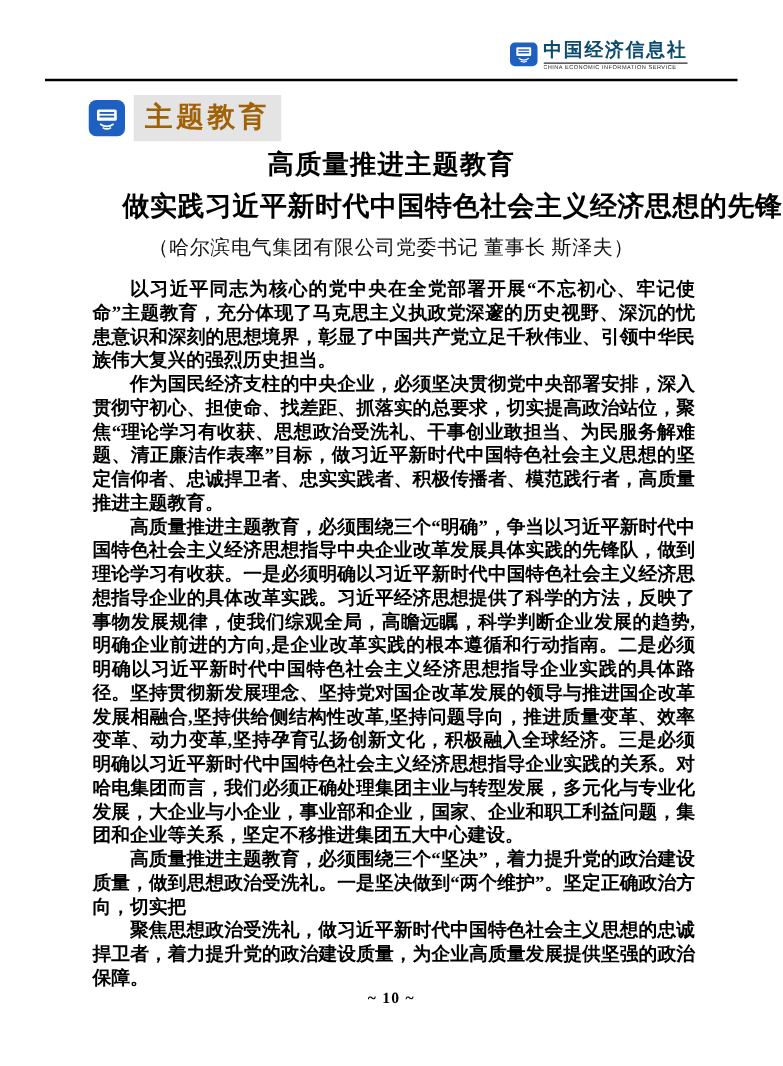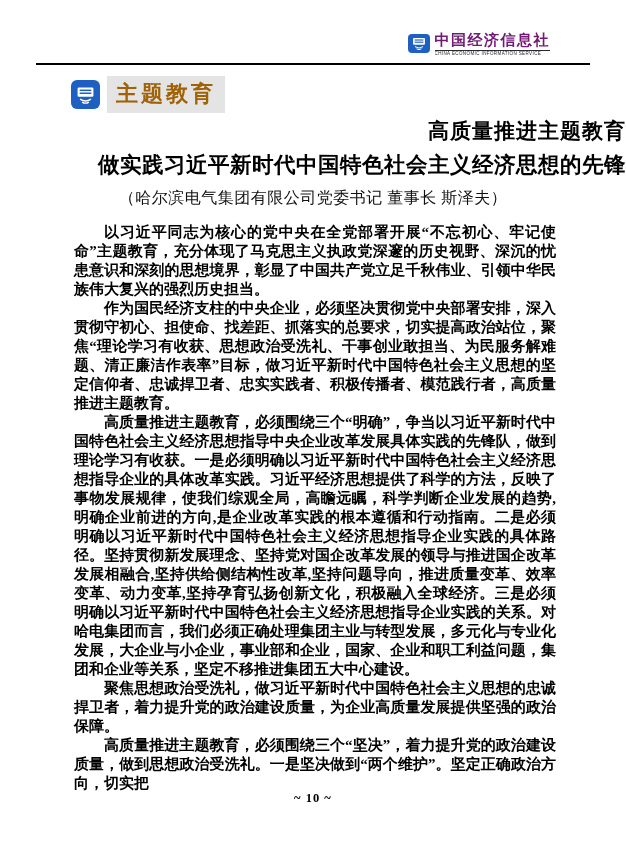--- a/index.html
+++ b/index.html
@@ -17,22 +17,22 @@
     position:absolute;top:33px;right:76px;
     display:flex;align-items:flex-start;gap:5px;
   }
   .logo-icon{
     width:22px;height:19px;border-radius:4px;
     background:#1e5fc2;display:flex;align-items:center;justify-content:center;
     flex:0 0 auto;margin-top:1px;
   }
   .logo-texts{display:flex;flex-direction:column;line-height:1;}
   .logo-name{
-    font-family:Liberation Serif, serif;
-    font-weight:bold;font-size:15px;letter-spacing:1.5px;color:#701a75;
+    font-family:Liberation Sans, sans-serif;
+    font-weight:bold;font-size:15px;letter-spacing:1.5px;color:#0c4a6e;
   }
   .logo-tagline{
     font-family:"Liberation Sans", sans-serif;
     font-size:4.5px;letter-spacing:0.4px;color:#23232d;
     margin-top:2px;white-space:nowrap;overflow:hidden;max-width:120px;
     border-top:1px solid #2a2a33;padding-top:1px;
   }
   .header-rule{
     position:absolute;top:63px;left:36px;width:554px;height:2px;background:#000;
   }
@@ -47,21 +47,21 @@
   }
   .badge-label{
     background:#e4e4e4;
     font-family:"Liberation Sans", sans-serif;
     font-weight:bold;font-size:22px;letter-spacing:3px;
     padding:3px 9px 4px 9px;color:#a16207;
   }
   
   .title{
     position:absolute;top:117px;left:0;right:0;
-    text-align:right;
+    text-align:center;
     font-family:"Liberation Sans", sans-serif;
     font-weight:bold;font-size:21px;letter-spacing:1px;margin:0;
   }
   .subtitle{
     position:absolute;top:150px;left:0;right:0;
     text-align:right;
     font-family:"Liberation Sans", sans-serif;
     font-weight:bold;font-size:21.5px;letter-spacing:0.5px;margin:0;
   }
   .byline{
@@ -127,19 +127,19 @@
   </div>
 
   <h1 class="title">高质量推进主题教育</h1>
   <h2 class="subtitle">做实践习近平新时代中国特色社会主义经济思想的先锋</h2>
   <div class="byline">（哈尔滨电气集团有限公司党委书记 董事长 斯泽夫）</div>
 
   <main class="body">
       <p>以习近平同志为核心的党中央在全党部署开展“不忘初心、牢记使命”主题教育，充分体现了马克思主义执政党深邃的历史视野、深沉的忧患意识和深刻的思想境界，彰显了中国共产党立足千秋伟业、引领中华民族伟大复兴的强烈历史担当。</p>
       <p>作为国民经济支柱的中央企业，必须坚决贯彻党中央部署安排，深入贯彻守初心、担使命、找差距、抓落实的总要求，切实提高政治站位，聚焦“理论学习有收获、思想政治受洗礼、干事创业敢担当、为民服务解难题、清正廉洁作表率”目标，做习近平新时代中国特色社会主义思想的坚定信仰者、忠诚捍卫者、忠实实践者、积极传播者、模范践行者，高质量推进主题教育。</p>
       <p>高质量推进主题教育，必须围绕三个“明确”，争当以习近平新时代中国特色社会主义经济思想指导中央企业改革发展具体实践的先锋队，做到理论学习有收获。一是必须明确以习近平新时代中国特色社会主义经济思想指导企业的具体改革实践。习近平经济思想提供了科学的方法，反映了事物发展规律，使我们综观全局，高瞻远瞩，科学判断企业发展的趋势,明确企业前进的方向,是企业改革实践的根本遵循和行动指南。二是必须明确以习近平新时代中国特色社会主义经济思想指导企业实践的具体路径。坚持贯彻新发展理念、坚持党对国企改革发展的领导与推进国企改革发展相融合,坚持供给侧结构性改革,坚持问题导向，推进质量变革、效率变革、动力变革,坚持孕育弘扬创新文化，积极融入全球经济。三是必须明确以习近平新时代中国特色社会主义经济思想指导企业实践的关系。对哈电集团而言，我们必须正确处理集团主业与转型发展，多元化与专业化发展，大企业与小企业，事业部和企业，国家、企业和职工利益问题，集团和企业等关系，坚定不移推进集团五大中心建设。</p>
+      <p>高质量推进主题教育，必须围绕三个“坚决”，着力提升党的政治建设质量，做到思想政治受洗礼。一是坚决做到“两个维护”。坚定正确政治方向，切实把</p>
       <p>聚焦思想政治受洗礼，做习近平新时代中国特色社会主义思想的忠诚捍卫者，着力提升党的政治建设质量，为企业高质量发展提供坚强的政治保障。</p>
-      <p>高质量推进主题教育，必须围绕三个“坚决”，着力提升党的政治建设质量，做到思想政治受洗礼。一是坚决做到“两个维护”。坚定正确政治方向，切实把</p>
     </main>
 
   <div class="page-number">~ 10 ~</div>
 
 </div>
 
 </body></html>

